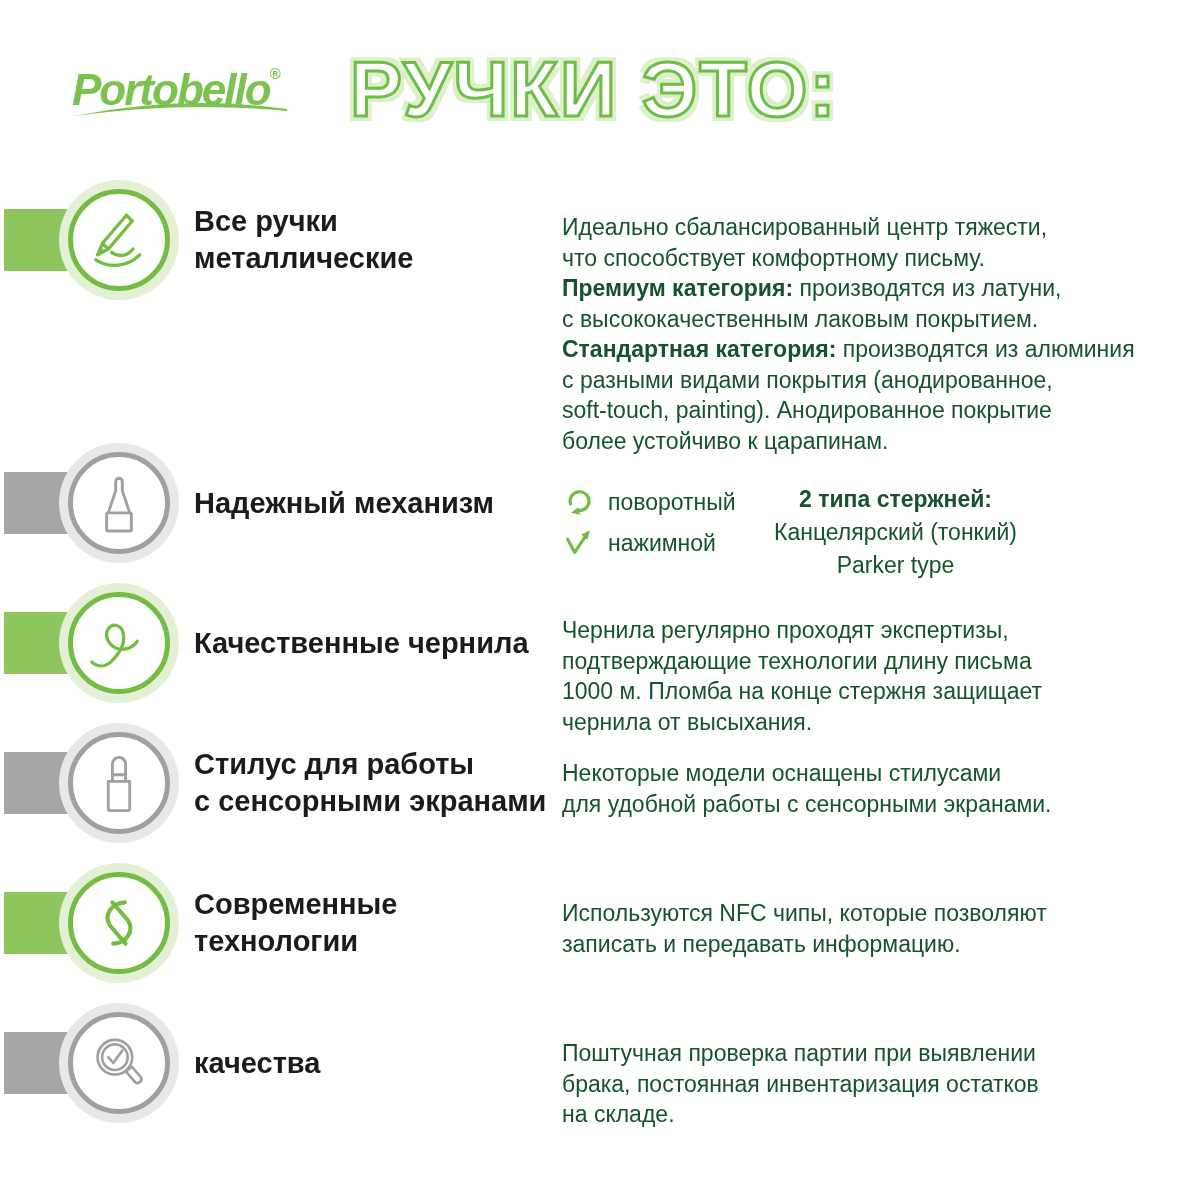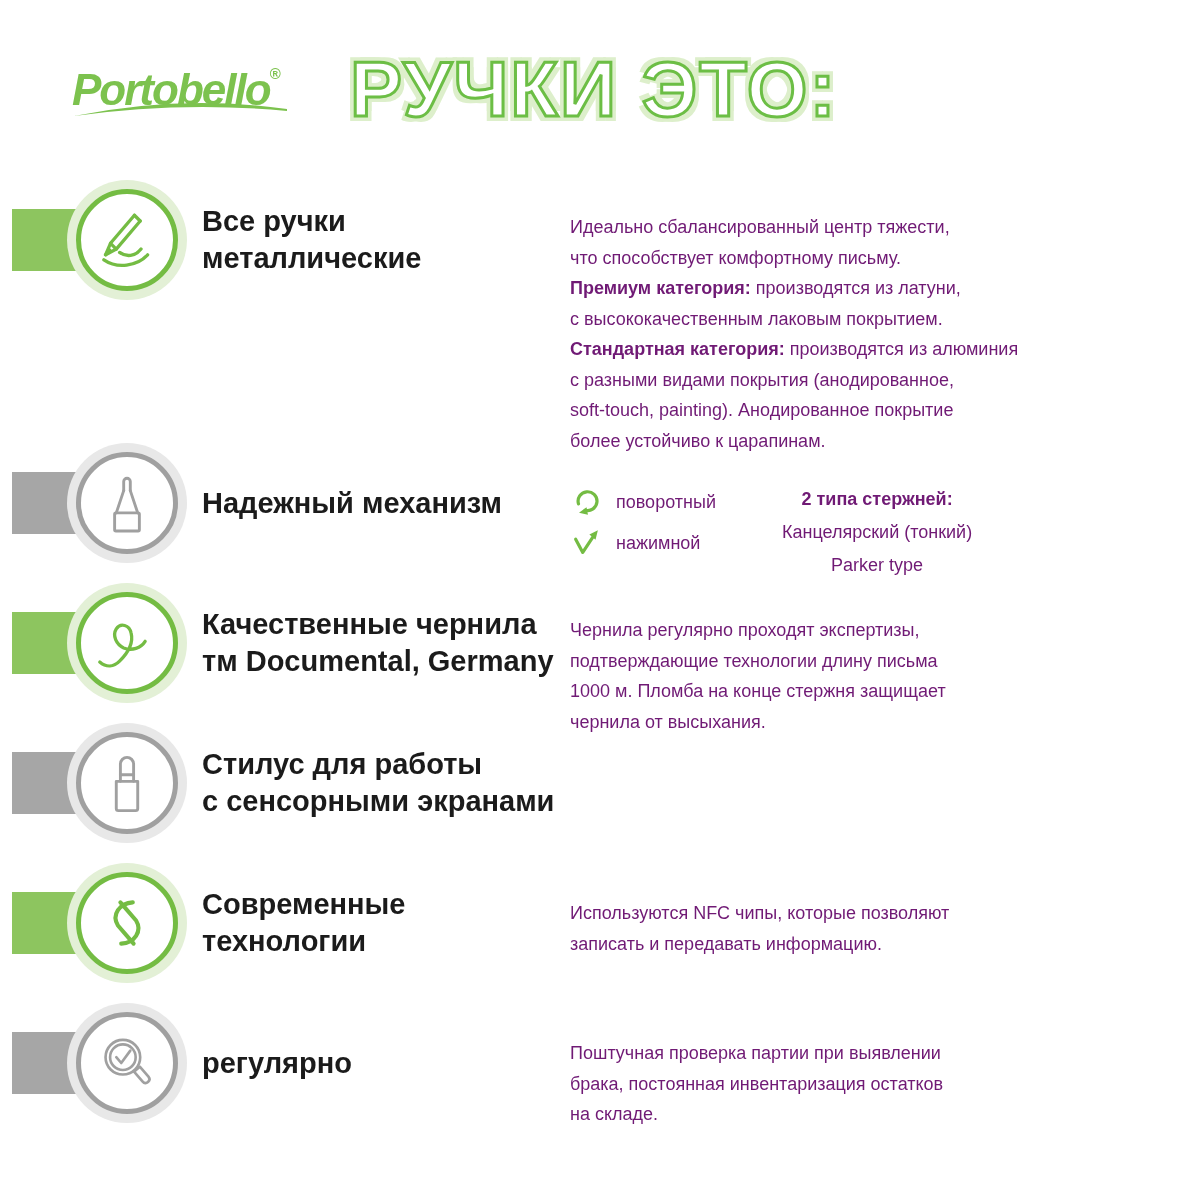--- a/index.html
+++ b/index.html
@@ -19,21 +19,21 @@
     position:absolute; left:350px; top:36px;
     font-size:78px; font-weight:bold; letter-spacing:2px;
     color:#ffffff;
     -webkit-text-stroke:3px var(--title_outline);
     text-shadow: 5px 5px 0 var(--title_glow), -5px -5px 0 var(--title_glow),
                  5px -5px 0 var(--title_glow), -5px 5px 0 var(--title_glow);
     white-space:nowrap;
     margin-top:8px;
   }
   
-  .row { position:absolute; left:12px; width:1156px; height:124px;text-decoration:underline; }
+  .row { position:absolute; left:4px; width:1156px; height:124px;text-decoration:underline; }
   .r1{top:178px}.r2{top:441px}.r3{top:581px}.r4{top:721px}.r5{top:861px}.r6{top:1001px}
   .bar { position:absolute; left:0; top:31px; width:166px; height:62px; }
   .green .bar { background:var(--green_bar); }
   .gray  .bar { background:var(--gray_bar); }
   .badge { position:absolute; left:55px; top:2px; width:120px; height:120px; border-radius:50%; }
   .green .badge { background:var(--green_halo); }
   .gray  .badge { background:var(--gray_halo); }
   .circle {
     position:absolute; inset:9px; border-radius:50%; background:#ffffff;
     display:flex; align-items:center; justify-content:center;
@@ -44,21 +44,21 @@
   .green .icon { stroke:var(--green_icon); }
   .gray  .icon { stroke:var(--gray_icon); }
   .heading {
     position:absolute; left:190px; top:0; height:124px;
     display:flex; flex-direction:column; justify-content:center;
     font-size:29px; font-weight:bold; line-height:37px; color:#1b1b1b;
     white-space:nowrap;
   }
   .body {
     position:absolute; left:558px; top:34px;
-    font-size:18px; line-height:30.5px; color:#701a75; white-space:nowrap;
+    font-size:23px; line-height:30.5px; color:#14532d; white-space:nowrap;
   }
   .r4 .body, .r5 .body, .r6 .body { top:37px; }
   .b { font-weight:bold; }
   
   .mech { top:44px; display:flex; flex-direction:column; gap:7px; }
   .mech-item { display:flex; align-items:center; gap:12px; }
   .mech-item svg { flex:0 0 auto; }
   .refills { left:770px; top:42px; }
   .refills div { line-height:33px;text-align:center; }
 </style>
@@ -148,21 +148,20 @@
     <div class="bar"></div>
     <div class="badge">
       <div class="circle">
         <svg class="icon" width="66" height="66" viewBox="0 0 80 80" stroke-width="4">
           <path d="M7,63 C15,70 24,69 31,62 C40,53 48,40 45,28 C43,18 32,15 27,23 C22,31 27,42 36,46 C46,50 57,46 62,38"></path>
         </svg>
       </div>
     </div>
     <div class="heading">
       <div>Качественные чернила</div>
-      <div>тм Documental, Germany</div>
     </div>
     <div class="body">
       <div>Чернила регулярно проходят экспертизы,</div>
       <div>подтверждающие технологии длину письма</div>
       <div>1000 м. Пломба на конце стержня защищает</div>
       <div>чернила от высыхания.</div>
     </div>
   </div>
 
   <div class="row r4 gray">
@@ -172,20 +171,24 @@
         <svg class="icon" width="66" height="66" viewBox="0 0 80 80" stroke-width="3.5">
           <path d="M32,38 V17 a8,8 0 0 1 16,0 V38"></path>
           <path d="M32,30 H48"></path>
           <path d="M27,38 H53 V71 a2.5,2.5 0 0 1 -2.5,2.5 H29.5 A2.5,2.5 0 0 1 27,71 Z"></path>
         </svg>
       </div>
     </div>
     <div class="heading">
       <div>Стилус для работы</div>
       <div>с сенсорными экранами</div>
+    </div>
+    <div class="body">
+      <div>Некоторые модели оснащены стилусами</div>
+      <div>для удобной работы с сенсорными экранами.</div>
     </div>
   </div>
 
   <div class="row r5 green">
     <div class="bar"></div>
     <div class="badge">
       <div class="circle">
         <svg class="icon" width="66" height="66" viewBox="0 0 80 80" stroke-width="5">
           <path d="M47,15 C31,16 21,30 29,43 L48,65"></path>
           <path d="M33,65 C49,64 59,50 51,37 L32,15"></path>
@@ -208,21 +211,21 @@
       <div class="circle">
         <svg class="icon" width="66" height="66" viewBox="0 0 80 80" stroke-width="3.2">
           <circle cx="35" cy="33" r="21"></circle>
           <circle cx="35" cy="33" r="15.5"></circle>
           <path d="M27,33 L33,40 L44,25"></path>
           <path d="M48.5,50.5 L59,62.5 Q62,66 65.5,63 Q69,60 66,56.5 L55.5,44.5 Z"></path>
         </svg>
       </div>
     </div>
     <div class="heading">
-      <div>регулярно</div>
+      <div>качества</div>
     </div>
     <div class="body">
       <div>Поштучная проверка партии при выявлении</div>
       <div>брака, постоянная инвентаризация остатков</div>
       <div>на складе.</div>
     </div>
   </div>
 
 </div>
 

